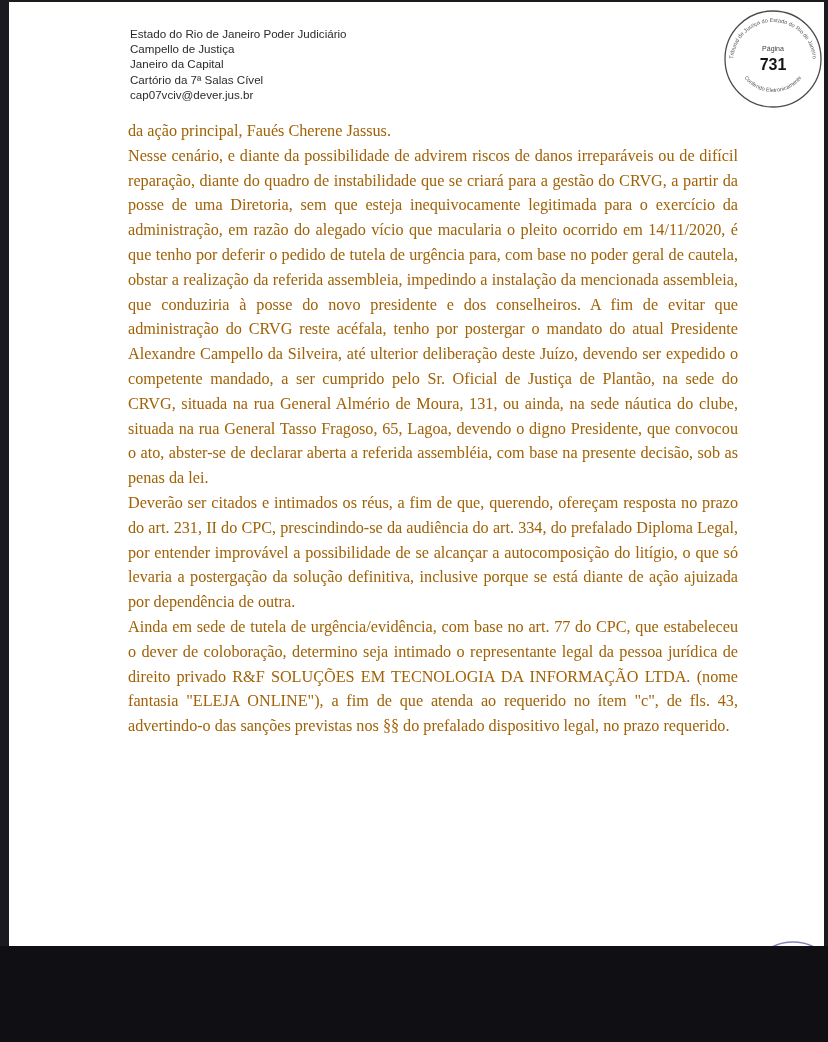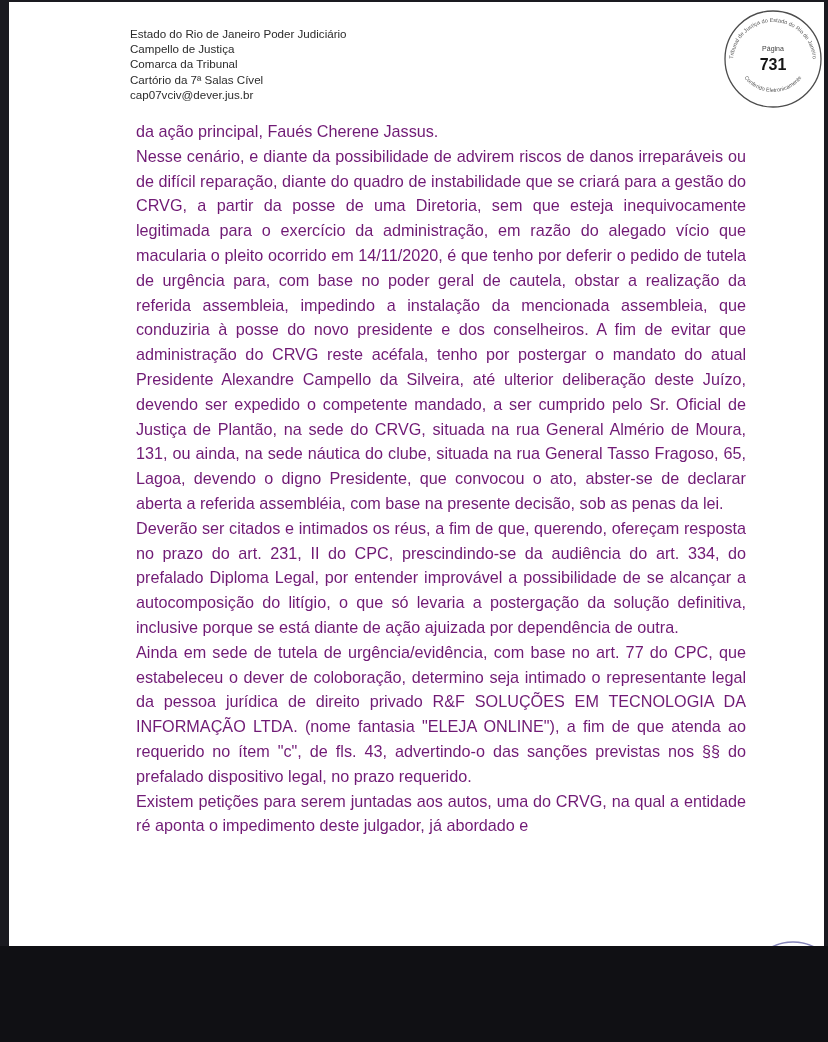--- a/index.html
+++ b/index.html
@@ -16,23 +16,23 @@
     position:absolute;left:130px;top:26px;width:620px;
     font-size:11.6px;line-height:15.2px;color:#2b2b2b;
     font-family:"Liberation Sans",sans-serif;
   }
   .header p{margin:0;}
 
   .page-stamp{position:absolute;left:720px;top:6px;width:104px;height:104px;}
   .sig-stamp{position:absolute;left:742px;top:938px;width:100px;height:100px;}
 
   .bodytext{
-    position:absolute;left:136px;top:119px;width:610px;
-    font-family:Liberation Sans, sans-serif;
-    font-size:16.2px;line-height:24.8px;color:#701a75;
+    position:absolute;left:128px;top:119px;width:610px;
+    font-family:Liberation Serif, serif;
+    font-size:16.2px;line-height:24.8px;color:#a16207;
     text-align:justify;
   }
   .bodytext p{margin:0;}
 
   .footer{
     position:absolute;left:0;top:1000px;width:828px;height:20px;
     font-size:11.5px;color:#333;font-family:"Liberation Sans",sans-serif;
   }
   .footer .fnum{position:absolute;left:108px;top:0;}
   .footer .fcode{position:absolute;left:345px;top:0;letter-spacing:0.5px;}
@@ -41,21 +41,21 @@
 <body>
 
 <div class="screen">
   <div class="edge edge-top"></div>
   <div class="edge edge-left"></div>
   <div class="edge edge-right"></div>
 
   <div class="header">
       <p>Estado do Rio de Janeiro Poder Judiciário</p>
       <p>Campello de Justiça</p>
-      <p>Comarca da Tribunal</p>
+      <p>Janeiro da Capital</p>
       <p>Cartório da 7ª Salas Cível</p>
       <p>cap07vciv@dever.jus.br</p>
     </div>
 
   <svg class="page-stamp" viewBox="0 0 104 104">
     <defs>
       <path id="arcT1" d="M 13,56 A 40,40 0 0 1 93,56"></path>
       <path id="arcB1" d="M 17,50 A 36,36 0 0 0 89,50"></path>
     </defs>
     <circle cx="53" cy="53" r="48" fill="#ffffff" stroke="#4c4c4c" stroke-width="1.3"></circle>
@@ -67,21 +67,20 @@
     </text>
     <text x="53" y="45" text-anchor="middle" font-size="7" fill="#3d3d3d" font-family="Liberation Sans, sans-serif">Página</text>
     <text x="53" y="64" text-anchor="middle" font-size="16" font-weight="bold" fill="#151515" font-family="Liberation Sans, sans-serif">731</text>
   </svg>
 
   <div class="bodytext">
       <p>da ação principal, Faués Cherene Jassus.</p>
       <p>Nesse cenário, e diante da possibilidade de advirem riscos de danos irreparáveis ou de difícil reparação, diante do quadro de instabilidade que se criará para a gestão do CRVG, a partir da posse de uma Diretoria, sem que esteja inequivocamente legitimada para o exercício da administração, em razão do alegado vício que macularia o pleito ocorrido em 14/11/2020, é que tenho por deferir o pedido de tutela de urgência para, com base no poder geral de cautela, obstar a realização da referida assembleia, impedindo a instalação da mencionada assembleia, que conduziria à posse do novo presidente e dos conselheiros. A fim de evitar que administração do CRVG reste acéfala, tenho por postergar o mandato do atual Presidente Alexandre Campello da Silveira, até ulterior deliberação deste Juízo, devendo ser expedido o competente mandado, a ser cumprido pelo Sr. Oficial de Justiça de Plantão, na sede do CRVG, situada na rua General Almério de Moura, 131, ou ainda, na sede náutica do clube, situada na rua General Tasso Fragoso, 65, Lagoa, devendo o digno Presidente, que convocou o ato, abster-se de declarar aberta a referida assembléia, com base na presente decisão, sob as penas da lei.</p>
       <p>Deverão ser citados e intimados os réus, a fim de que, querendo, ofereçam resposta no prazo do art. 231, II do CPC, prescindindo-se da audiência do art. 334, do prefalado Diploma Legal, por entender improvável a possibilidade de se alcançar a autocomposição do litígio, o que só levaria a postergação da solução definitiva, inclusive porque se está diante de ação ajuizada por dependência de outra.</p>
       <p>Ainda em sede de tutela de urgência/evidência, com base no art. 77 do CPC, que estabeleceu o dever de coloboração, determino seja intimado o representante legal da pessoa jurídica de direito privado R&amp;F SOLUÇÕES EM TECNOLOGIA DA INFORMAÇÃO LTDA. (nome fantasia "ELEJA ONLINE"), a fim de que atenda ao requerido no ítem "c", de fls. 43, advertindo-o das sanções previstas nos §§ do prefalado dispositivo legal, no prazo requerido.</p>
-      <p>Existem petições para serem juntadas aos autos, uma do CRVG, na qual a entidade ré aponta o impedimento deste julgador, já abordado e</p>
     </div>
 
   <div class="footer">
     <span class="fnum">110</span>
     <span class="fcode">PRCORREA</span>
   </div>
 
   <svg class="sig-stamp" viewBox="0 0 100 100">
     <defs>
       <path id="arcT2" d="M 12,53 A 39,39 0 0 1 90,53"></path>

